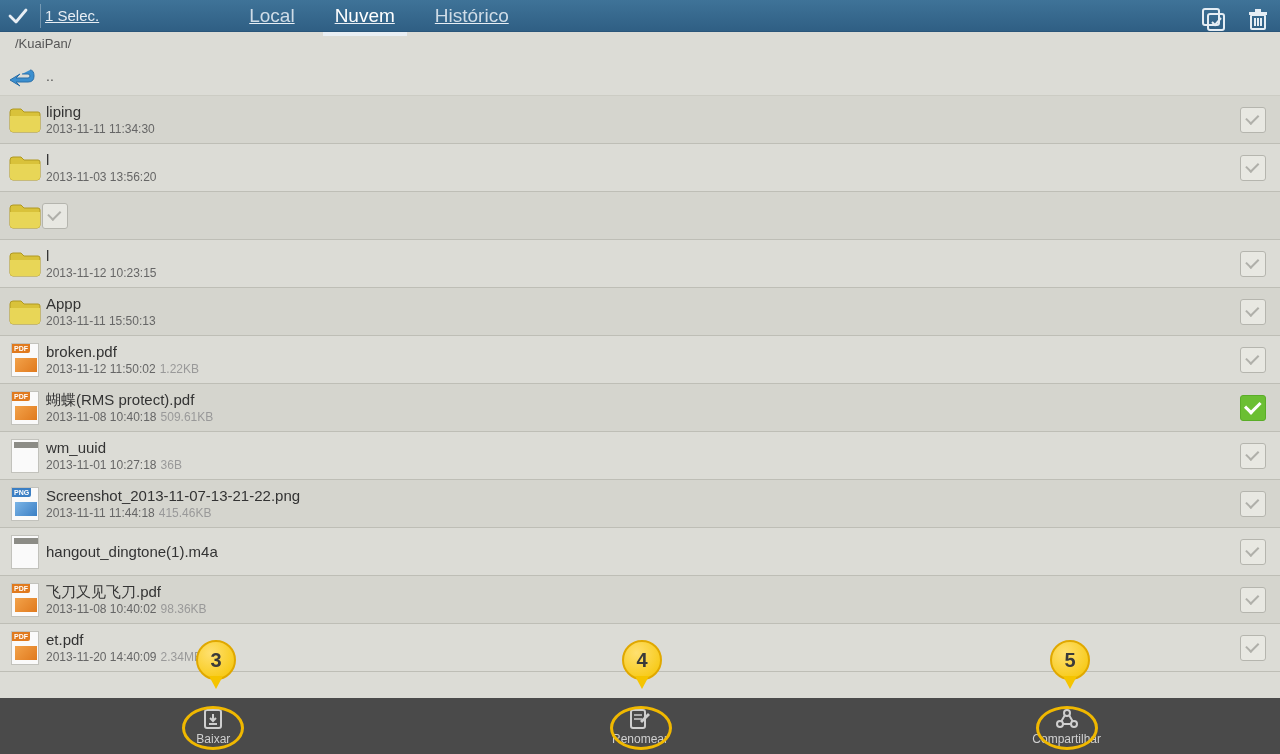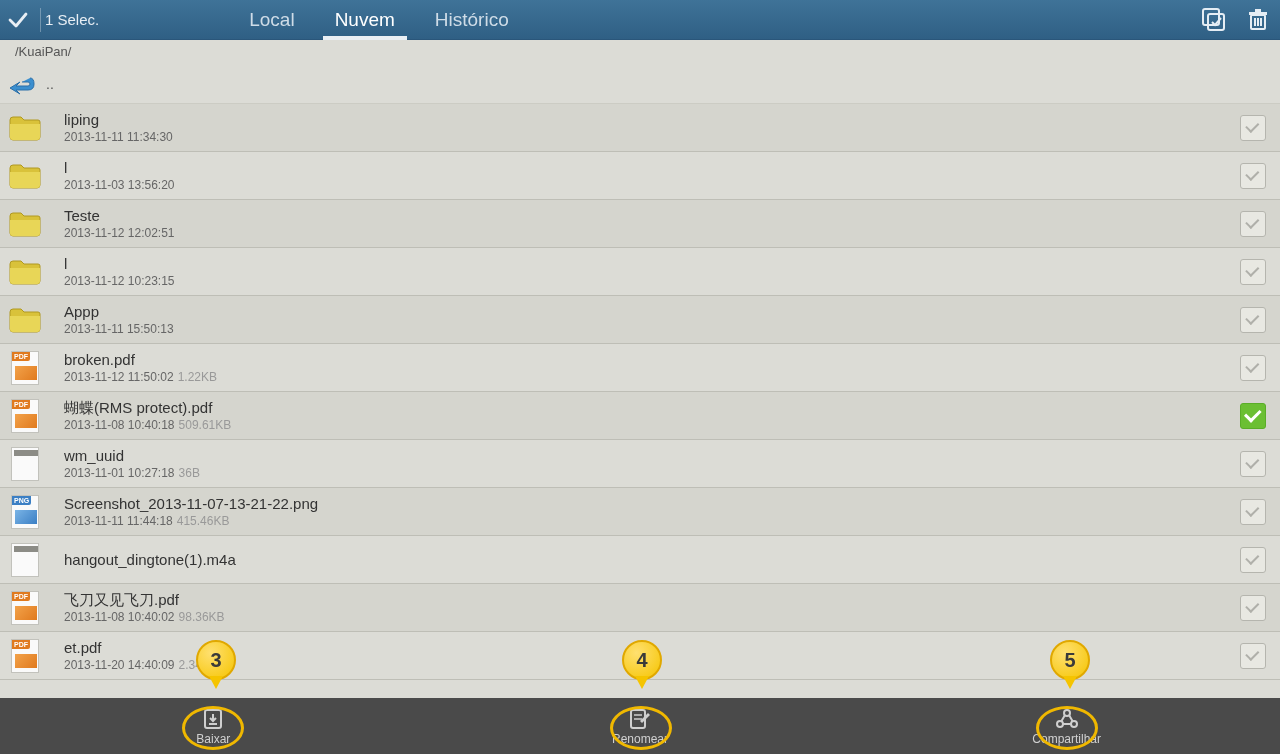--- a/index.html
+++ b/index.html
@@ -1,26 +1,27 @@
 <!DOCTYPE html>
 <html><head>
 <meta charset="utf-8">
 <style>
 * { margin: 0; padding: 0; box-sizing: border-box; }
 html, body { width: 1280px; height: 754px; overflow: hidden; font-family: Arial, Helvetica, sans-serif; background: #dcdcd6; }
 
 
 .topbar {
-  height: 40px;
+  height: 32px;
   background: linear-gradient(#3f7398, #2f5f84);
   display: flex;
   align-items: center;
   color: #e8eef4;
   position: relative;
   border-bottom: 1px solid #2a567a;
+  text-decoration: underline;
 }
 .topbar .check-wrap {
   width: 36px; height: 40px; display: flex; align-items: center; justify-content: center;
 }
 .topbar .vsep { width: 1px; height: 24px; background: rgba(255,255,255,.3); margin: 0 4px; }
 .sel-count { font-size: 15px; color: #e8eef4; }
 .tabs { display: flex; margin-left: 130px; gap: 0; }
 .tab {
   padding: 0 20px;
   height: 40px; line-height: 40px;
@@ -55,21 +56,21 @@
 .row {
   display: flex; align-items: center;
   height: 48px;
   padding: 0 8px;
   border-bottom: 1px solid #bebeb6;
   position: relative;
 }
 .row:nth-child(odd) { background: #d5d5ce; }
 .row:nth-child(even) { background: #dcdcd6; }
 .row .ficon { width: 34px; height: 34px; display: flex; align-items: center; justify-content: center; }
-.row .meta { margin-left: 22px; flex: 1; }
+.row .meta { margin-left: 4px; flex: 1; }
 .row .fname { font-size: 15px; color: #333; line-height: 18px; }
 .row .fsub { font-size: 12px; color: #666; line-height: 16px; }
 .row .fsize { color: #999; margin-left: 4px; }
 .row .chk {
   width: 26px; height: 26px;
   border: 1px solid #b5b5ae;
   border-radius: 3px;
   background: #e8e8e2;
   margin-right: 6px;
   display: flex; align-items: center; justify-content: center;
@@ -249,26 +250,20 @@
     </div>
     <div class="chk empty"></div>
   </div>
     <div class="row">
     <div class="ficon">
 <svg class="folder-svg" viewBox="0 0 34 28">
   <path d="M2 6 Q2 3 5 3 L13 3 L16 6 L30 6 Q32 6 32 8 L32 23 Q32 26 29 26 L5 26 Q2 26 2 23 Z" fill="#d9c23a" stroke="#b09820" stroke-width="1"></path>
   <path d="M2 10 L32 10 L32 23 Q32 26 29 26 L5 26 Q2 26 2 23 Z" fill="#e8d657"></path>
 </svg>
       </div>
-    <div class="meta">
-      <div class="fname">Teste</div>
-      <div class="fsub">
-        <span>2013-11-12 12:02:51</span>
-      </div>
-    </div>
     <div class="chk empty"></div>
   </div>
     <div class="row">
     <div class="ficon">
 <svg class="folder-svg" viewBox="0 0 34 28">
   <path d="M2 6 Q2 3 5 3 L13 3 L16 6 L30 6 Q32 6 32 8 L32 23 Q32 26 29 26 L5 26 Q2 26 2 23 Z" fill="#d9c23a" stroke="#b09820" stroke-width="1"></path>
   <path d="M2 10 L32 10 L32 23 Q32 26 29 26 L5 26 Q2 26 2 23 Z" fill="#e8d657"></path>
 </svg>
       </div>
     <div class="meta">

